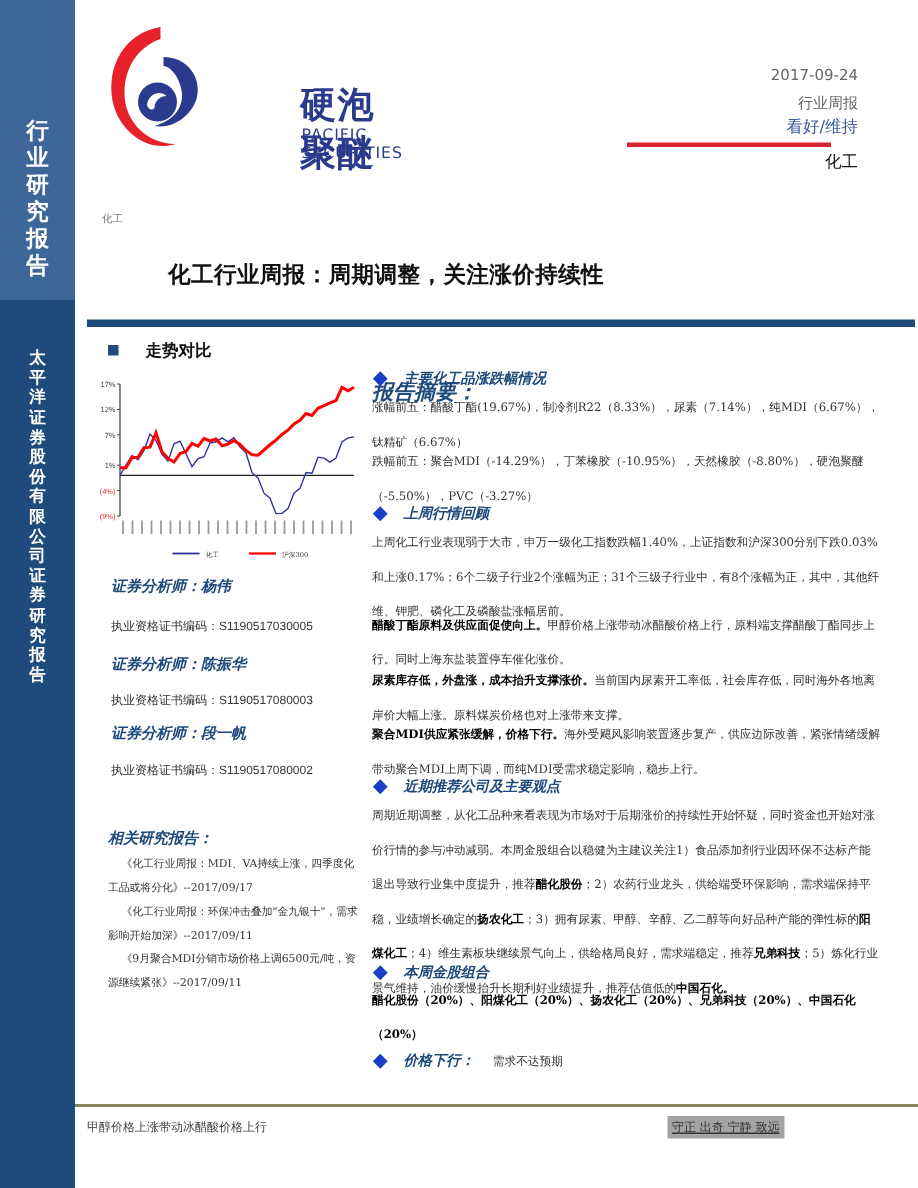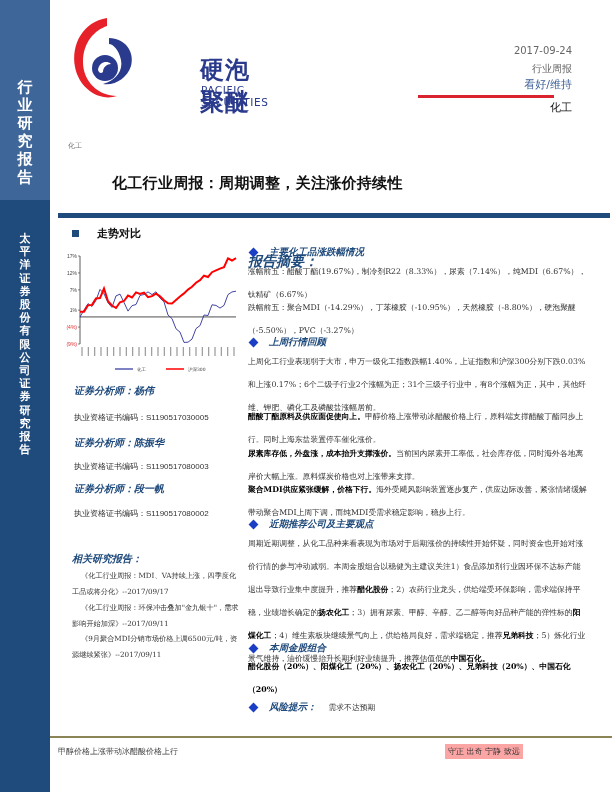--- a/index.html
+++ b/index.html
@@ -45,21 +45,21 @@
   .right-col { position: absolute; left: 248px; top: 218px; width: 360px; }
   .summary-title { position: absolute; left: 0; top: 3px; font-size: 14px; font-weight: bold; color: #1f4a7c; font-style: italic; margin-top: 32px; }
   .sec-head { position: absolute; display: flex; align-items: center; }
   .diamond { width: 7px; height: 7px; background: #1a3fc4; transform: rotate(45deg); margin-right: 12px; margin-left: 2px; }
   .sec-title { font-size: 9.5px; font-weight: bold; color: #1f4a7c; font-style: italic; }
   .para { position: absolute; left: 0; width: 340px; font-size: 7.8px; line-height: 23px; color: #333; }
   .para b { color: #000; }
 
   .footer-line { position: absolute; left: 50px; top: 736px; width: 562px; height: 2px; background: #8b8456; }
   .footer-left { position: absolute; left: 58px; top: 746px; font-size: 8px; color: #444; }
-  .footer-right { position: absolute; left: 445px; top: 744px; padding: 2px 3px; font-size: 8px; color: #333; background: #fca5a5; }
+  .footer-right { position: absolute; left: 445px; top: 744px; padding: 2px 3px; font-size: 8px; color: #333; background: #a3a3a3; text-decoration: underline; }
 </style>
 </head>
 <body>
 
 <div class="sidebar-top">
   <div class="vtext">
     <span>行</span>
     <span>业</span>
     <span>研</span>
     <span>究</span>
@@ -207,20 +207,20 @@
   <div class="para" style="top:314px" id="rich-para"><span>周期近期调整，从化工品种来看表现为市场对于后期涨价的持续性开始怀疑，同时资金也开始对涨价行情的参与冲动减弱。本周金股组合以稳健为主建议关注1）食品添加剂行业因环保不达标产能退出导致行业集中度提升，推荐</span><b>醋化股份</b><span>；2）农药行业龙头，供给端受环保影响，需求端保持平稳，业绩增长确定的</span><b>扬农化工</b><span>；3）拥有尿素、甲醇、辛醇、乙二醇等向好品种产能的弹性标的</span><b>阳煤化工</b><span>；4）维生素板块继续景气向上，供给格局良好，需求端稳定，推荐</span><b>兄弟科技</b><span>；5）炼化行业景气维持，油价缓慢抬升长期利好业绩提升，推荐估值低的</span><b>中国石化。</b></div>
 
   <div class="sec-head" style="top:424px">
     <div class="diamond"></div>
     <div class="sec-title">本周金股组合</div>
   </div>
   <div class="para" style="top:437px; font-weight:bold; color:#000">醋化股份（20%）、阳煤化工（20%）、扬农化工（20%）、兄弟科技（20%）、中国石化（20%）</div>
 
   <div class="sec-head" style="top:483px">
     <div class="diamond"></div>
-    <div class="sec-title">风险提示：</div>
+    <div class="sec-title">价格下行：</div>
     <div style="font-size:7.8px; color:#333; margin-left:12px">需求不达预期</div>
   </div>
 </div>
 
 <div class="footer-line"></div>
 <div class="footer-left">甲醇价格上涨带动冰醋酸价格上行</div>
 <div class="footer-right">守正 出奇 宁静 致远</div>
 
 </body></html>

